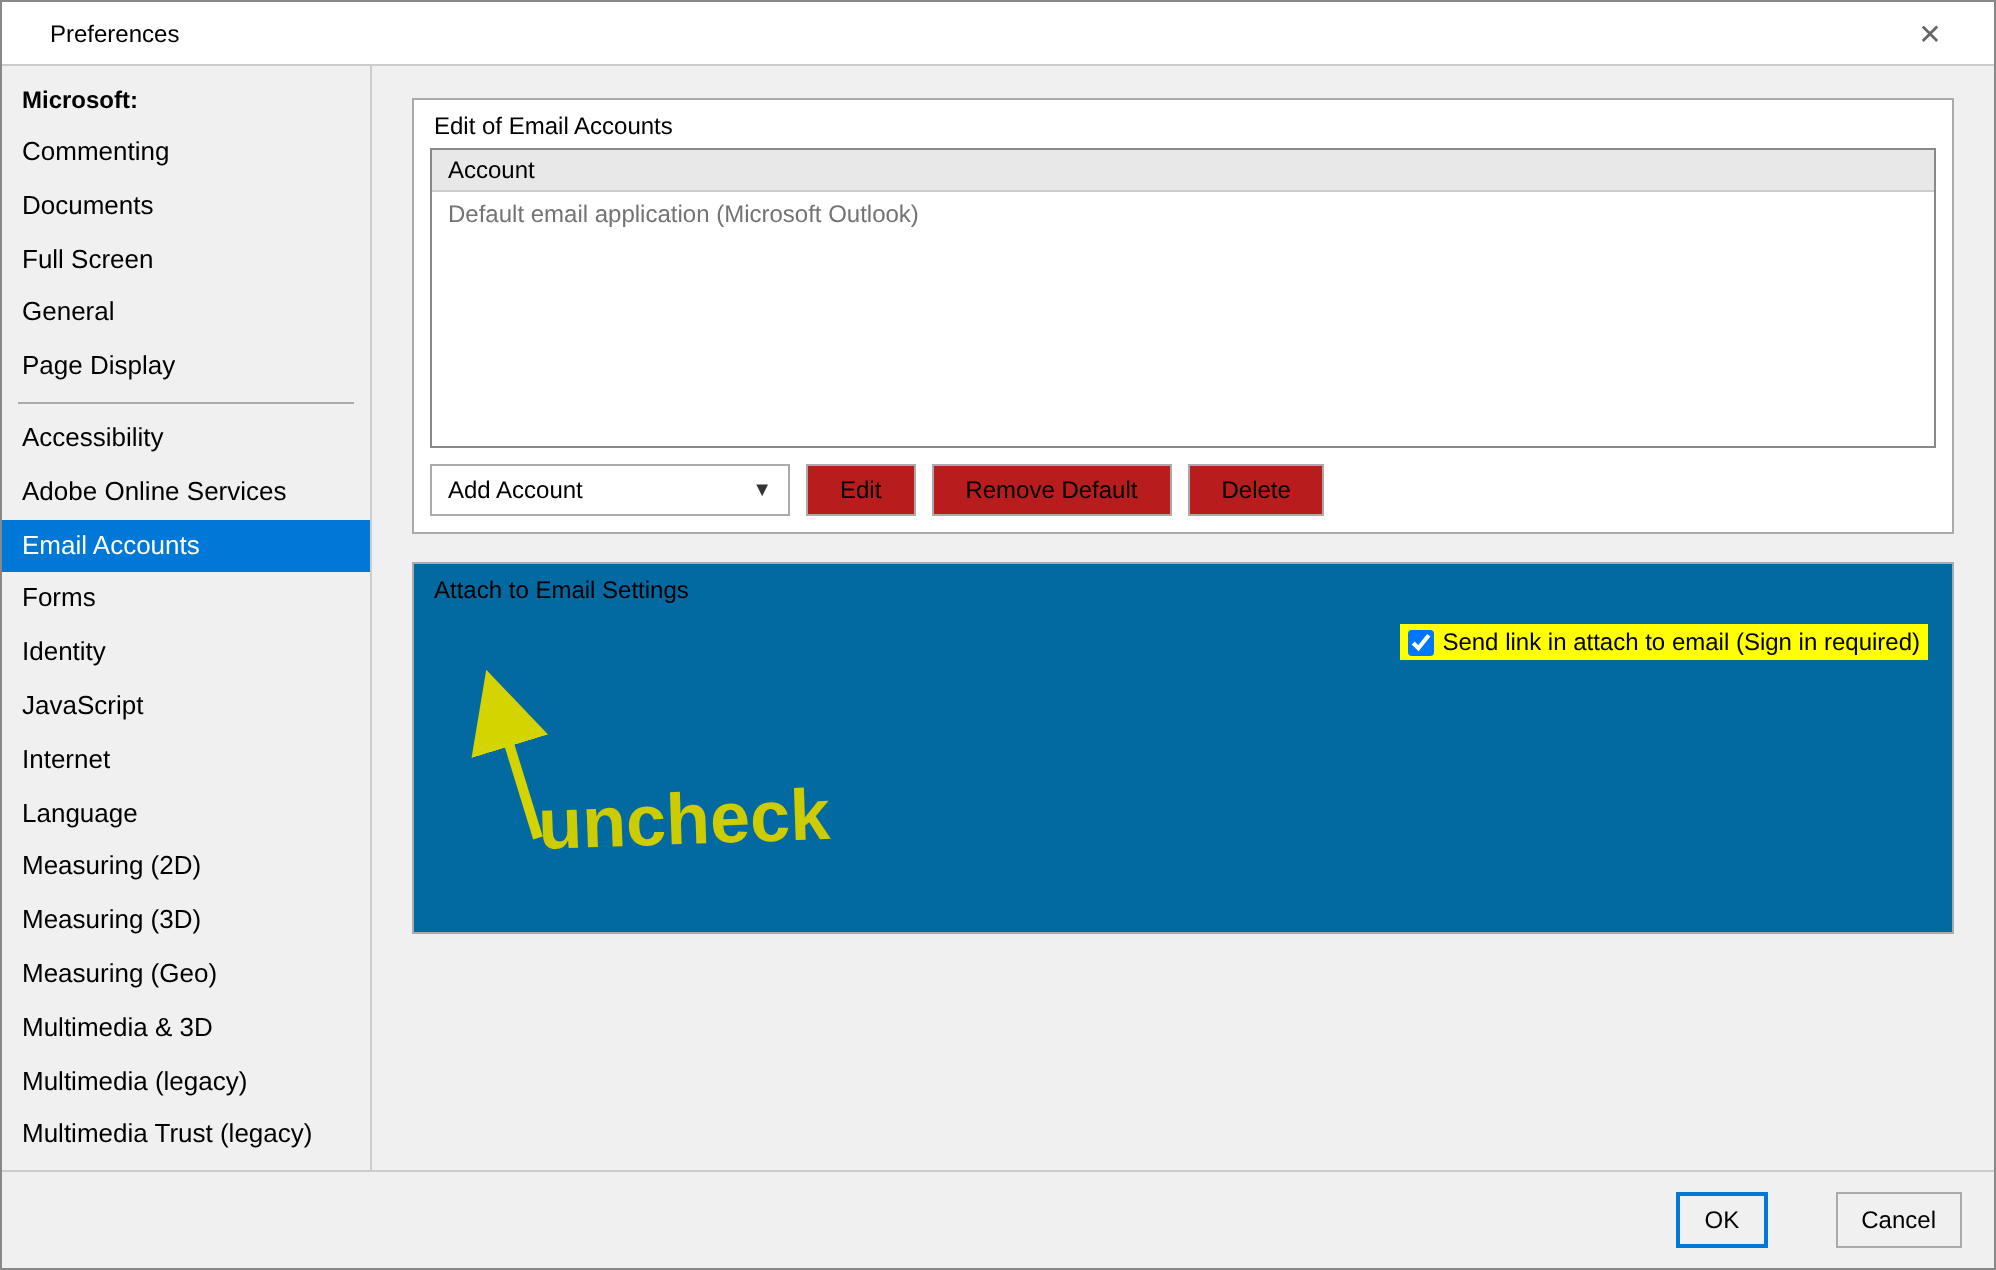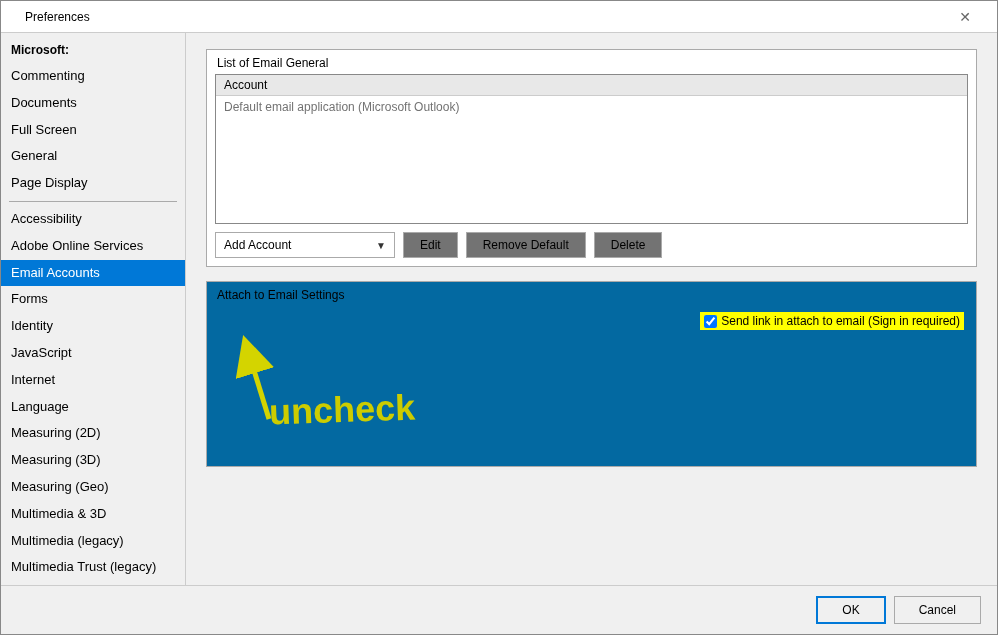--- a/index.html
+++ b/index.html
@@ -144,21 +144,21 @@
       height: 26px;
       min-width: 180px;
       justify-content: space-between;
     }
     .dropdown-btn .arrow {
       font-size: 10px;
       color: #333;
     }
     .action-btn {
       border: 1px solid #aaa;
-      background: #737373;
+      background: #b91c1c;
       padding: 4px 16px;
       font-size: 12px;
       cursor: pointer;
       height: 26px;
       color: #000;
     }
     .attach-section {
       border: 1px solid #aaa;
       background: #0369a1;
     }
@@ -216,25 +216,26 @@
       display: flex;
       justify-content: flex-end;
       gap: 8px;
       padding: 10px 16px;
       border-top: 1px solid #ccc;
       background: #f0f0f0;
     }
     .footer-btn {
       border: 1px solid #aaa;
       background: #f0f0f0;
-      padding: 5px 24px;
+      padding: 5px 12px;
       font-size: 12px;
       cursor: pointer;
       height: 28px;
       color: #000;
+      margin-left: 26px;
     }
     .footer-btn.primary {
       border: 2px solid #0078d7;
     }
     .sidebar-list::-webkit-scrollbar { width: 8px; }
     .sidebar-list::-webkit-scrollbar-thumb { background: #bbb; }
     .sidebar-list::-webkit-scrollbar-track { background: #f0f0f0; }
   </style>
 </head>
 <body>
@@ -272,21 +273,21 @@
           <div class="sidebar-item">Multimedia &amp; 3D</div>
           <div class="sidebar-item">Multimedia (legacy)</div>
           <div class="sidebar-item">Multimedia Trust (legacy)</div>
           <div class="sidebar-item">Reading</div>
         </div>
     </div>
 
     <div class="main-content">
 
       <div class="section-box">
-        <div class="section-title">List of Email General</div>
+        <div class="section-title">Edit of Email Accounts</div>
         <div class="email-accounts-box">
           <div class="account-header">Account</div>
           <div class="account-item">Default email application (Microsoft Outlook)</div>
         </div>
         <div class="button-row">
           <button class="dropdown-btn">
             <span>Add Account</span>
             <span class="arrow">▼</span>
           </button>
           <button class="action-btn">Edit</button>

